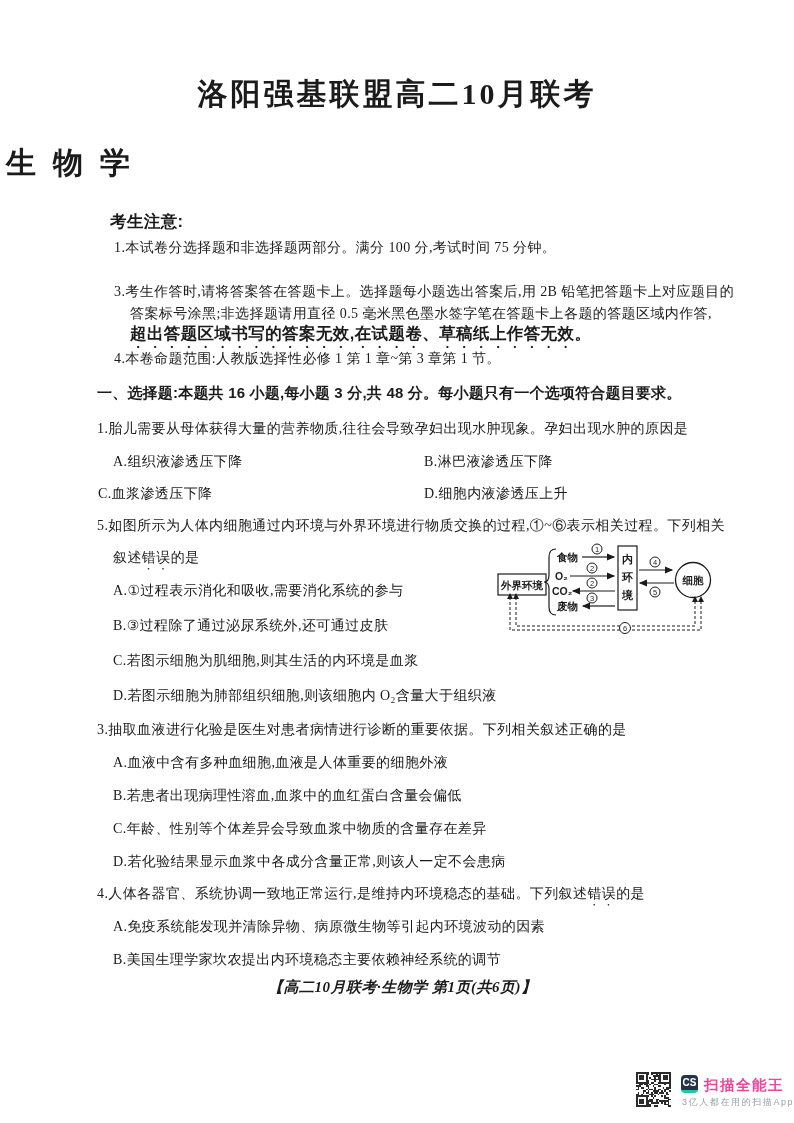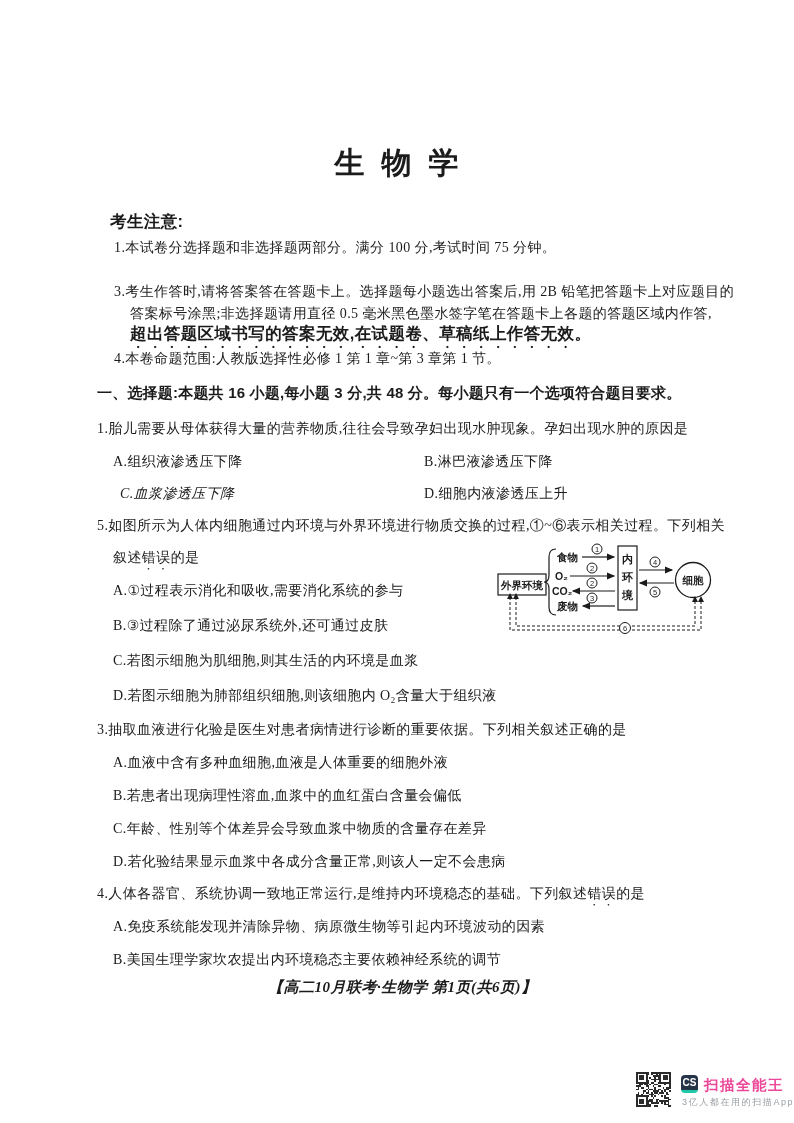--- a/index.html
+++ b/index.html
@@ -1,22 +1,22 @@
 <!DOCTYPE html>
 <html><head>
 <meta charset="utf-8">
 <style>
   html,body{margin:0;padding:0;background:#e8e8e8;}
   .page{position:relative;width:794px;height:1123px;background:#ffffff;overflow:hidden;
         font-family:"Liberation Serif",serif;color:#1b1b1b;}
   .line{position:absolute;white-space:nowrap;font-size:14px;line-height:20px;letter-spacing:0.4px;}
   .hei{font-family:"Liberation Sans",sans-serif;font-weight:bold;}
   .title{top:84px;left:0;width:100%;text-align:center;font-size:30px;font-weight:bold;letter-spacing:3px;}
-  .subject{top:153px;left:0;width:100%;text-align:center;font-size:30px;font-weight:bold;
-           letter-spacing:17px;padding-left:16px;box-sizing:border-box;}
+  .subject{top:153px;left:0;width:100%;text-align:left;font-size:30px;font-weight:bold;
+           letter-spacing:17px;padding-left:6px;box-sizing:border-box;}
   .notice-h{top:211px;left:97px;font-size:16.5px;margin-left:13px;}
   .sec{top:383px;left:97px;font-size:15px;letter-spacing:0.2px;}
   .dots{text-emphasis:filled dot #1b1b1b;text-emphasis-position:under right;
         -webkit-text-emphasis:filled dot #1b1b1b;-webkit-text-emphasis-position:under;}
   .big-warn{font-size:16.5px;}
   .footer{top:977px;left:268px;font-size:15px;font-weight:bold;font-style:italic;letter-spacing:0.5px;}
   .diagram{position:absolute;left:486px;top:541px;}
   
   .qr{position:absolute;left:636px;top:1072px;width:35px;height:35px;}
   .cs-badge{position:absolute;left:681px;top:1075px;width:17px;height:18px;border-radius:4px;
@@ -27,35 +27,36 @@
             font-weight:bold;font-size:14.5px;color:#ec4899;letter-spacing:1.5px;white-space:nowrap;}
   .cs-tag{position:absolute;left:682px;top:1096px;font-family:"Liberation Sans",sans-serif;
           font-size:9px;color:#9aa0a6;letter-spacing:1.6px;white-space:nowrap;}
   svg text{font-family:"Liberation Sans",sans-serif;}
 </style>
 </head>
 <body>
 
 <div class="page">
 
+  <div class="line title">洛阳强基联盟高二10月联考</div>
   <div class="line subject">生物学</div>
 
   <div class="line notice-h hei">考生注意:</div>
   <div class="line" style="left:114px;top:238px;">1.本试卷分选择题和非选择题两部分。满分 100 分,考试时间 75 分钟。</div>
   <div class="line" style="left:114px;top:282px;">3.考生作答时,请将答案答在答题卡上。选择题每小题选出答案后,用 2B 铅笔把答题卡上对应题目的</div>
   <div class="line" style="left:130px;top:304px;">答案标号涂黑;非选择题请用直径 0.5 毫米黑色墨水签字笔在答题卡上各题的答题区域内作答,</div>
   <div class="line hei dots big-warn" style="left:130px;top:323px;">超出答题区域书写的答案无效,在试题卷、草稿纸上作答无效。</div>
   <div class="line" style="left:114px;top:349px;">4.本卷命题范围:人教版选择性必修 1 第 1 章~第 3 章第 1 节。</div>
 
   <div class="line sec hei">一、选择题:本题共 16 小题,每小题 3 分,共 48 分。每小题只有一个选项符合题目要求。</div>
 
   <div class="line" style="left:97px;top:419px;">1.胎儿需要从母体获得大量的营养物质,往往会导致孕妇出现水肿现象。孕妇出现水肿的原因是</div>
   <div class="line" style="left:113px;top:452px;">A.组织液渗透压下降</div>
   <div class="line" style="left:424px;top:452px;">B.淋巴液渗透压下降</div>
-  <div class="line" style="left:120px;top:484px;font-style:italic;">C.血浆渗透压下降</div>
+  <div class="line" style="left:98px;top:484px;">C.血浆渗透压下降</div>
   <div class="line" style="left:424px;top:484px;">D.细胞内液渗透压上升</div>
 
   <div class="line" style="left:97px;top:516px;">5.如图所示为人体内细胞通过内环境与外界环境进行物质交换的过程,①~⑥表示相关过程。下列相关</div>
   <div class="line" style="left:113px;top:548px;"><span>叙述</span><span class="dots">错误</span><span>的是</span></div>
   <div class="line" style="left:113px;top:581px;">A.①过程表示消化和吸收,需要消化系统的参与</div>
   <div class="line" style="left:113px;top:616px;">B.③过程除了通过泌尿系统外,还可通过皮肤</div>
   <div class="line" style="left:113px;top:651px;">C.若图示细胞为肌细胞,则其生活的内环境是血浆</div>
   <div class="line" style="left:113px;top:686px;">D.若图示细胞为肺部组织细胞,则该细胞内 O₂含量大于组织液</div>
 
   <svg class="diagram" width="258" height="104" viewBox="0 0 258 104">

